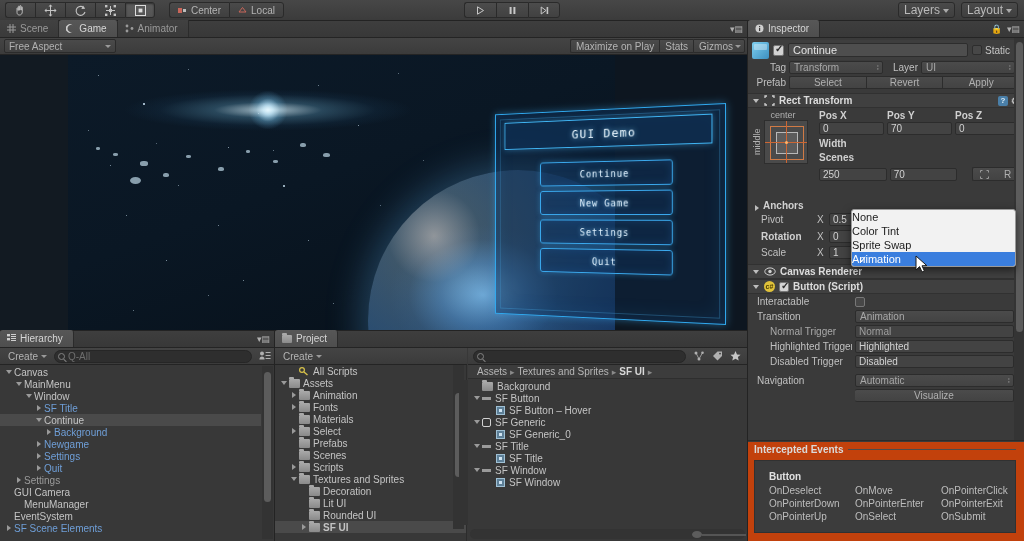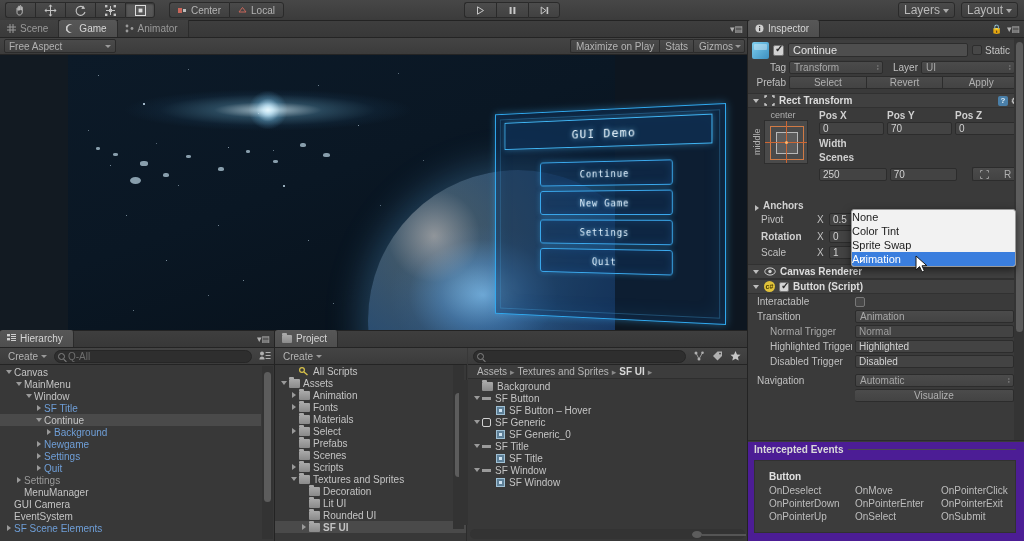--- a/index.html
+++ b/index.html
@@ -400,21 +400,21 @@
     width: 44px; height: 44px; background: #4a4a4a; border: 1px solid #2e2e2e;
     position: relative;
   }
   .aw-rect { position: absolute; left: 11px; top: 11px; width: 22px; height: 22px; border: 1px solid #b8b8b8; background: #5c5c5c; }
   .aw-outer { position: absolute; left: 5px; top: 5px; width: 34px; height: 34px; border: 1px solid #d07a45; }
   .aw-h { position: absolute; left: 0; right: 0; top: 21px; height: 1px; background: #cc6633; }
   .aw-v { position: absolute; top: 0; bottom: 0; left: 21px; width: 1px; background: #cc6633; }
   .aw-dot { position: absolute; left: 20px; top: 20px; width: 3px; height: 3px; background: #ffb46b; border-radius: 50%; }
 
   .insp-footer {
-    position: absolute; left: 0; top: 421px; right: 0; bottom: 0; background: #4c1d95;
+    position: absolute; left: 0; top: 421px; right: 0; bottom: 0; background: #c2410c;
   }
   .sec-title {
     height: 14px; display: flex; align-items: center; gap: 5px; padding-left: 6px;
     font-size: 10px; color: #dadada; font-weight: bold;
   }
   .sec-title .rule { flex: 1; height: 1px; background: #4c4c4c; margin-right: 8px; }
   .ev-box {
     position: absolute; left: 6px; right: 8px; top: 18px; bottom: 8px;
     background: #3c3c3c; border: 1px solid #313131; padding: 10px 0 0 14px;
   }
@@ -756,28 +756,28 @@
           <span>Quit</span>
         </div>
         <div class="trow dim">
           <span style="width: 14px; flex-shrink: 0;"></span>
           <span class="tri">
             <i></i>
           </span>
           <span>Settings</span>
         </div>
         <div class="trow">
+          <span style="width: 4px; flex-shrink: 0;"></span>
+          <span class="tri"></span>
+          <span>GUI Camera</span>
+        </div>
+        <div class="trow">
           <span style="width: 14px; flex-shrink: 0;"></span>
           <span class="tri"></span>
           <span>MenuManager</span>
-        </div>
-        <div class="trow">
-          <span style="width: 4px; flex-shrink: 0;"></span>
-          <span class="tri"></span>
-          <span>GUI Camera</span>
         </div>
         <div class="trow">
           <span style="width: 4px; flex-shrink: 0;"></span>
           <span class="tri"></span>
           <span>EventSystem</span>
         </div>
         <div class="trow blue">
           <span style="width: 4px; flex-shrink: 0;"></span>
           <span class="tri">
             <i></i>

